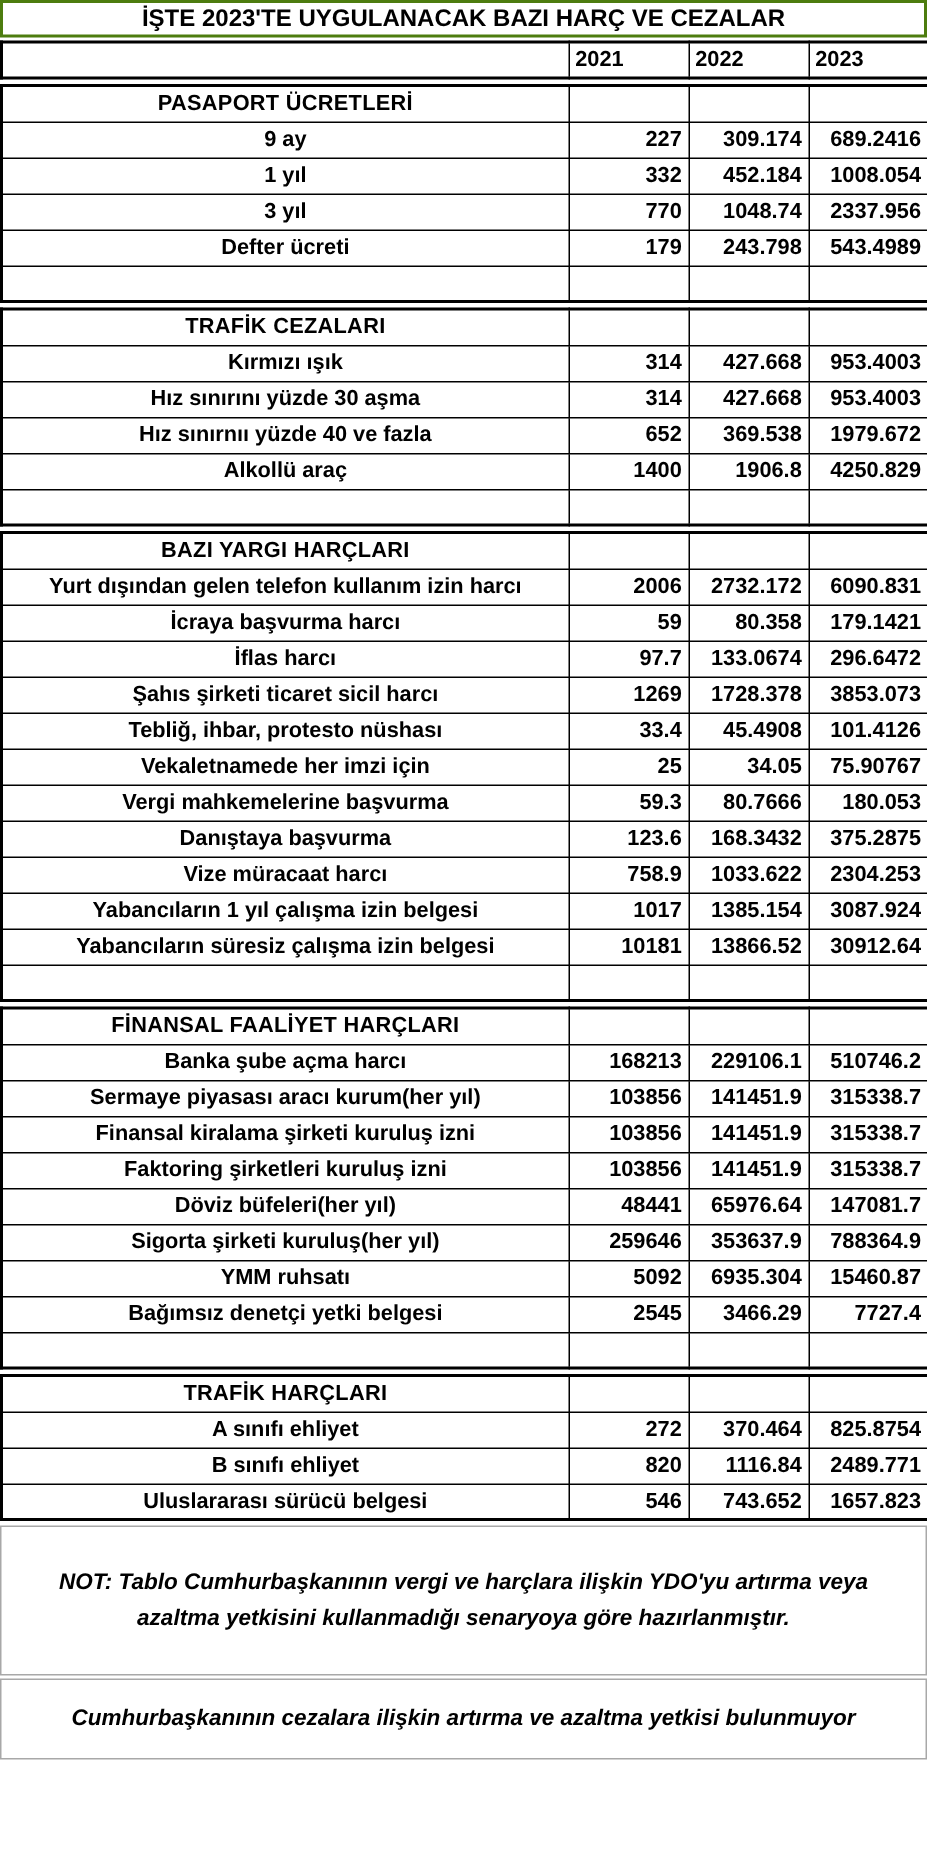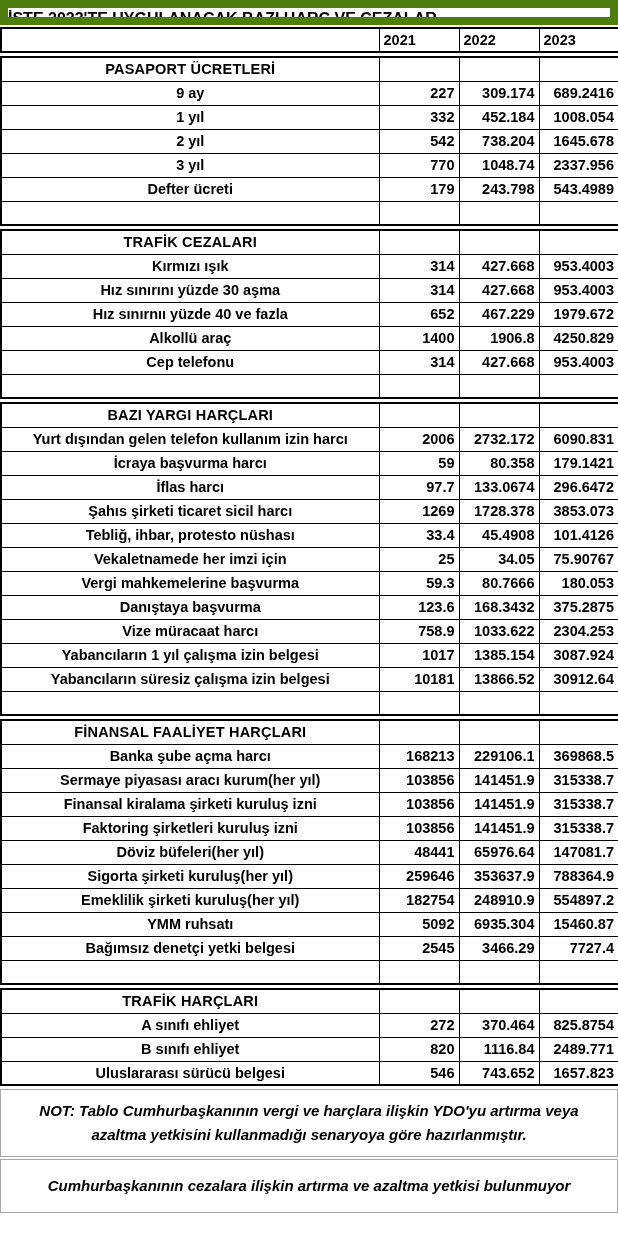--- a/index.html
+++ b/index.html
@@ -11,24 +11,24 @@
   body {
     font-family: "Liberation Sans", sans-serif;
     color: #000;
   }
   .sheet {
     width: 618px;
   }
   .title-box {
     box-sizing: border-box;
     width: 618px;
-    border: 8px solid #4d7c0f;
+    border: 2px solid #4d7c0f;
     height: 25px;
     line-height: 21px;
-    text-align: left;
+    text-align: center;
     font-weight: bold;
     font-size: 16px;
     margin-bottom: 2px;
     white-space: nowrap;
     overflow: hidden;
   }
   table.grid {
     border-collapse: collapse;
     table-layout: fixed;
     width: 618px;
@@ -60,21 +60,21 @@
   }
   .note-box {
     box-sizing: border-box;
     width: 618px;
     border: 1px solid #a8a8a8;
     text-align: center;
     font-style: italic;
     font-weight: bold;
     font-size: 15px;
     line-height: 1.6;
-    padding: 9px 14px;
+    padding: 25px 14px;
     margin-bottom: 2px;
   }
   .note-box.secondary {
     padding: 14px 10px;
   }
 </style>
 </head>
 <body>
 
 <div class="sheet">
@@ -119,26 +119,20 @@
             <td class="num">309.174</td>
             <td class="num">689.2416</td>
           </tr>
           <tr>
             <td class="label">1 yıl</td>
             <td class="num">332</td>
             <td class="num">452.184</td>
             <td class="num">1008.054</td>
           </tr>
           <tr>
-            <td class="label">2 yıl</td>
-            <td class="num">542</td>
-            <td class="num">738.204</td>
-            <td class="num">1645.678</td>
-          </tr>
-          <tr>
             <td class="label">3 yıl</td>
             <td class="num">770</td>
             <td class="num">1048.74</td>
             <td class="num">2337.956</td>
           </tr>
           <tr>
             <td class="label">Defter ücreti</td>
             <td class="num">179</td>
             <td class="num">243.798</td>
             <td class="num">543.4989</td>
@@ -173,36 +167,30 @@
           </tr>
           <tr>
             <td class="label">Hız sınırını yüzde 30 aşma</td>
             <td class="num">314</td>
             <td class="num">427.668</td>
             <td class="num">953.4003</td>
           </tr>
           <tr>
             <td class="label">Hız sınırnıı yüzde 40 ve fazla</td>
             <td class="num">652</td>
-            <td class="num">467.229</td>
+            <td class="num">369.538</td>
             <td class="num">1979.672</td>
           </tr>
           <tr>
             <td class="label">Alkollü araç</td>
             <td class="num">1400</td>
             <td class="num">1906.8</td>
             <td class="num">4250.829</td>
           </tr>
           <tr>
-            <td class="label">Cep telefonu</td>
-            <td class="num">314</td>
-            <td class="num">427.668</td>
-            <td class="num">953.4003</td>
-          </tr>
-          <tr>
             <td class="label">&nbsp;</td>
             <td class="num">&nbsp;</td>
             <td class="num">&nbsp;</td>
             <td class="num">&nbsp;</td>
           </tr>
         </tbody>
       </table>
       <table class="grid">
         <colgroup>
           <col class="c-label">
@@ -302,21 +290,21 @@
           <tr>
             <td class="label section-name">FİNANSAL FAALİYET HARÇLARI</td>
             <td class="num">&nbsp;</td>
             <td class="num">&nbsp;</td>
             <td class="num">&nbsp;</td>
           </tr>
           <tr>
             <td class="label">Banka şube açma harcı</td>
             <td class="num">168213</td>
             <td class="num">229106.1</td>
-            <td class="num">369868.5</td>
+            <td class="num">510746.2</td>
           </tr>
           <tr>
             <td class="label">Sermaye piyasası aracı kurum(her yıl)</td>
             <td class="num">103856</td>
             <td class="num">141451.9</td>
             <td class="num">315338.7</td>
           </tr>
           <tr>
             <td class="label">Finansal kiralama şirketi kuruluş izni</td>
             <td class="num">103856</td>
@@ -335,26 +323,20 @@
             <td class="num">65976.64</td>
             <td class="num">147081.7</td>
           </tr>
           <tr>
             <td class="label">Sigorta şirketi kuruluş(her yıl)</td>
             <td class="num">259646</td>
             <td class="num">353637.9</td>
             <td class="num">788364.9</td>
           </tr>
           <tr>
-            <td class="label">Emeklilik şirketi kuruluş(her yıl)</td>
-            <td class="num">182754</td>
-            <td class="num">248910.9</td>
-            <td class="num">554897.2</td>
-          </tr>
-          <tr>
             <td class="label">YMM ruhsatı</td>
             <td class="num">5092</td>
             <td class="num">6935.304</td>
             <td class="num">15460.87</td>
           </tr>
           <tr>
             <td class="label">Bağımsız denetçi yetki belgesi</td>
             <td class="num">2545</td>
             <td class="num">3466.29</td>
             <td class="num">7727.4</td>

